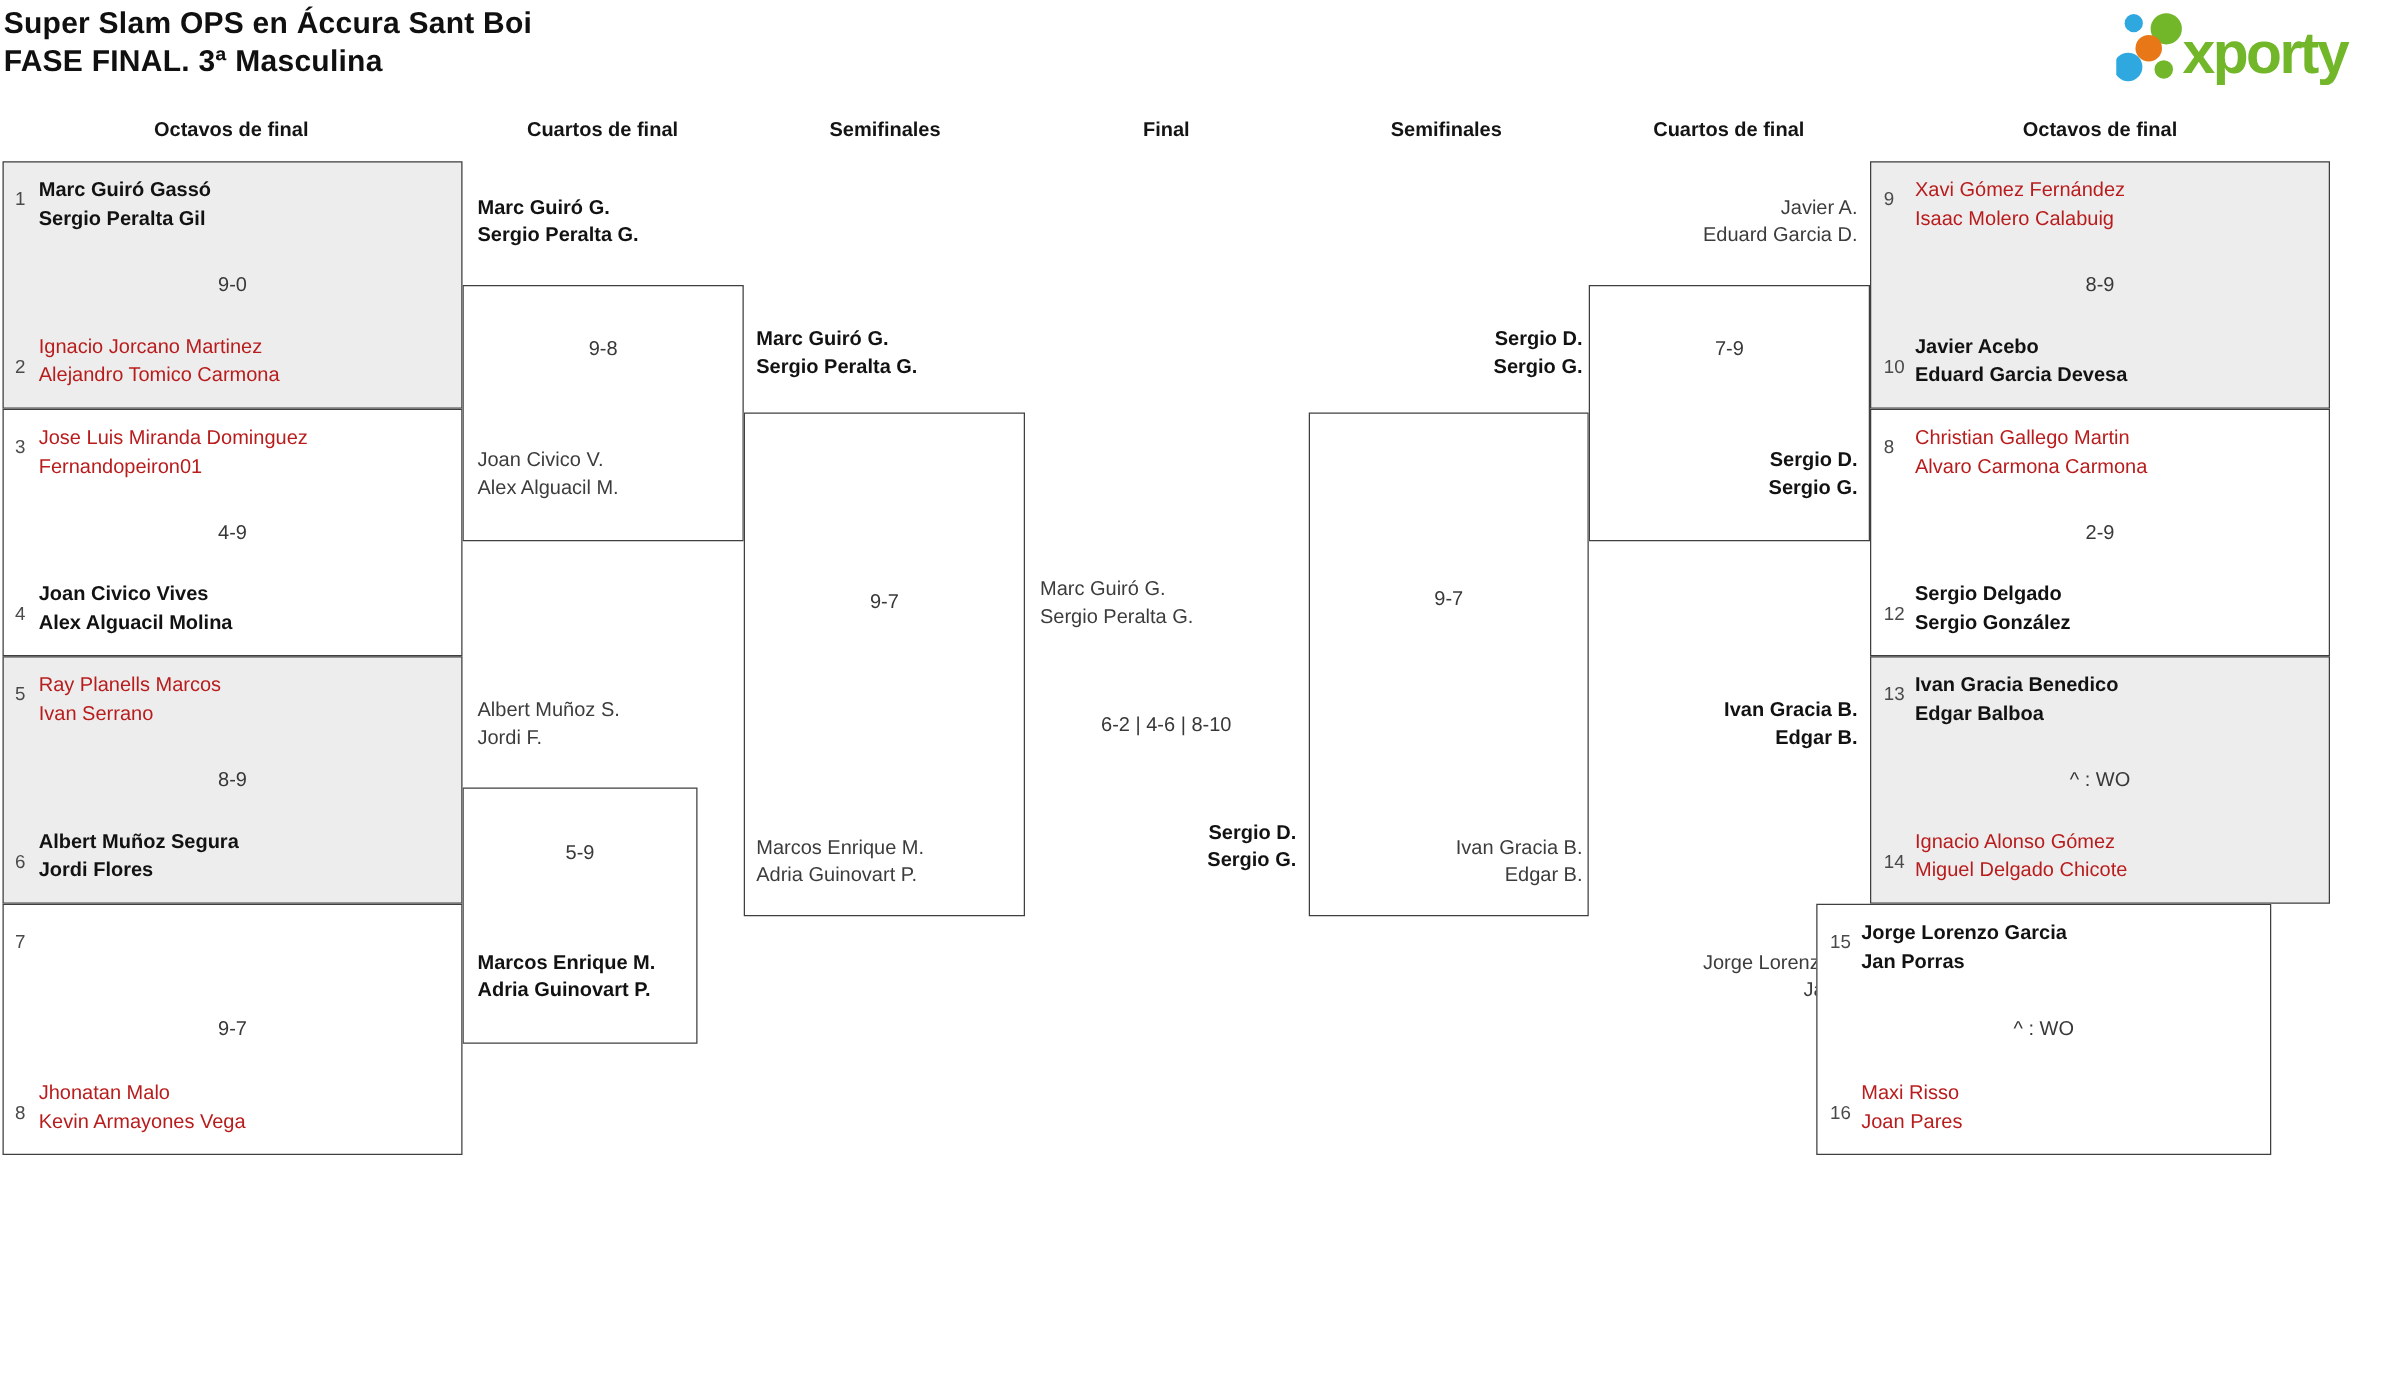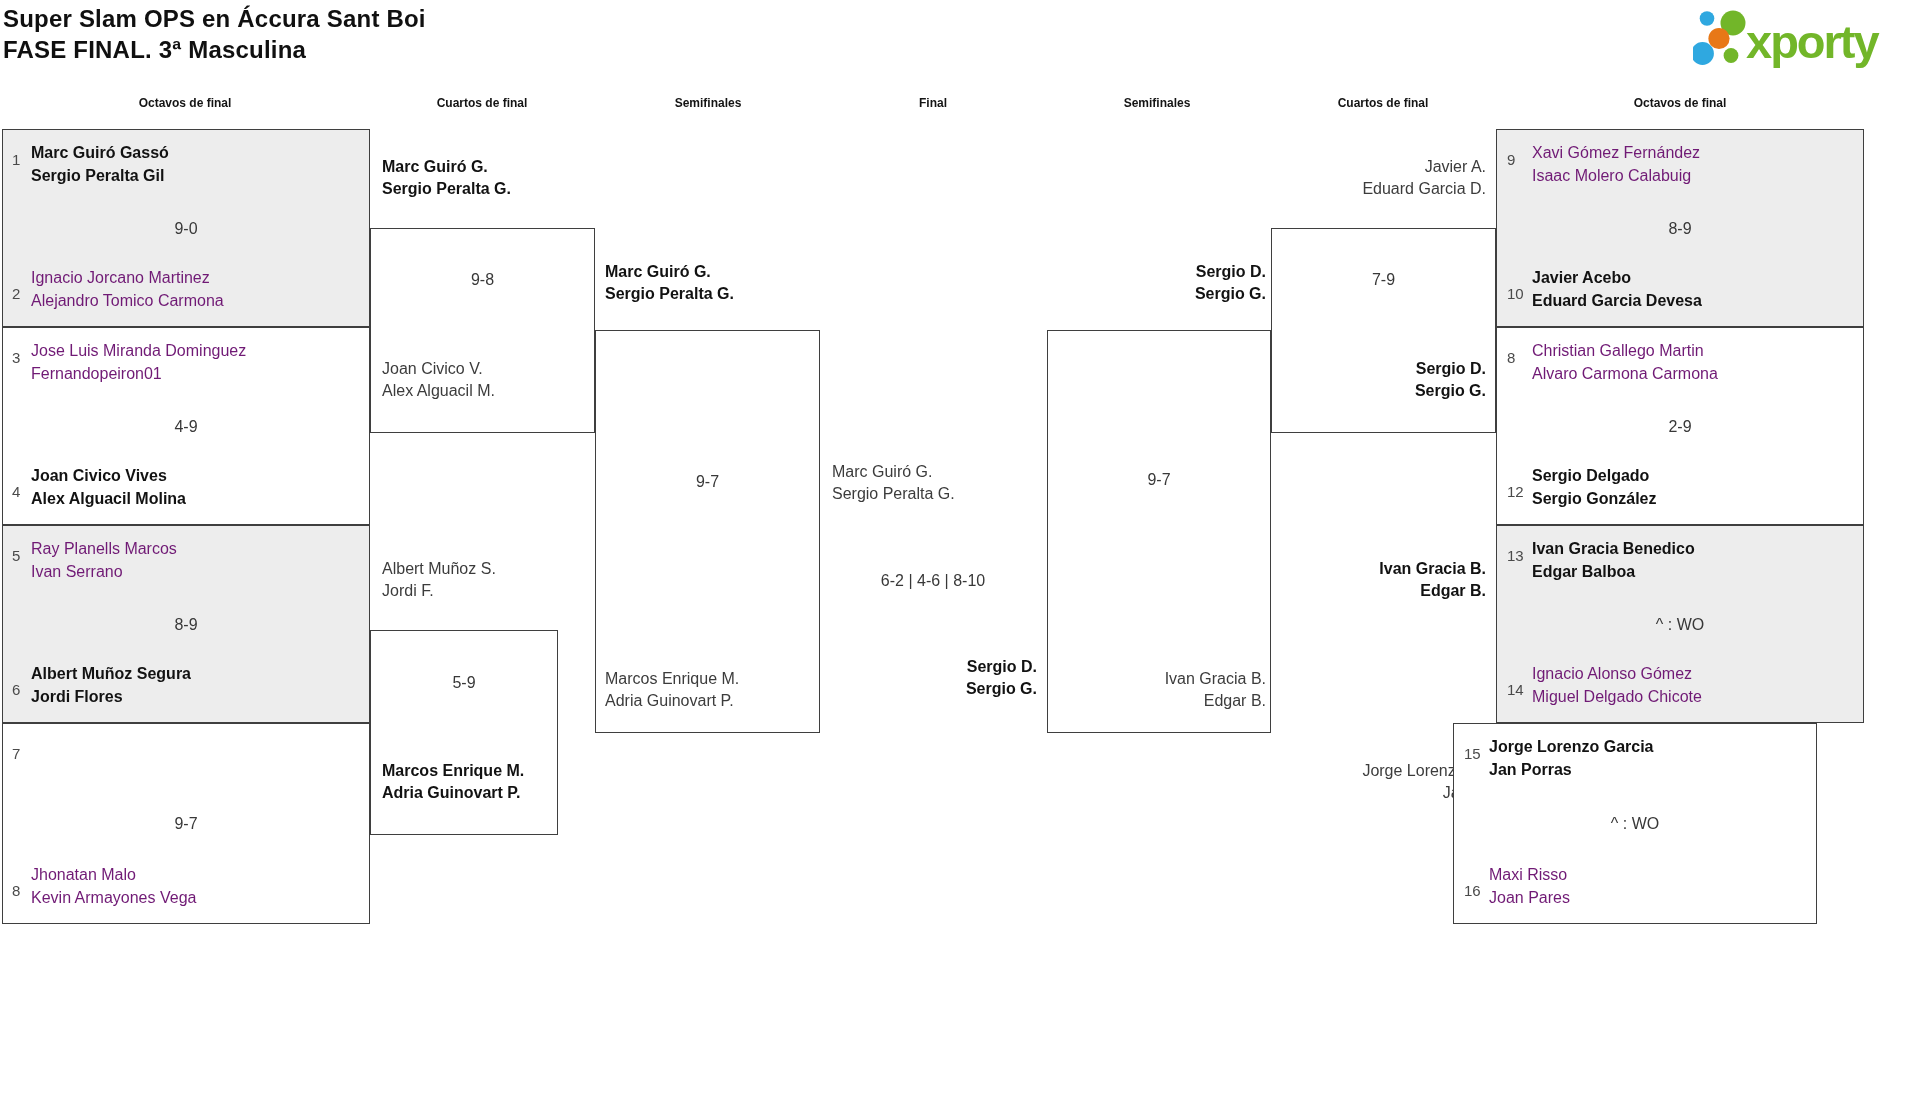--- a/index.html
+++ b/index.html
@@ -1,26 +1,26 @@
 <!DOCTYPE html>
 <html><head>
 <meta charset="utf-8">
 <style>
   html,body{margin:0;padding:0;background:#fff;}
   body{font-family:"Liberation Sans",sans-serif;color:#141414;}
   .stage{position:relative;width:1920px;height:1100px;background:#fff;overflow:hidden;}
 
   .title{position:absolute;left:3px;top:3px;font-size:24px;line-height:31px;font-weight:700;color:#101010;letter-spacing:.2px;}
 
-  .hdr{position:absolute;top:96px;transform:translateX(-50%);font-size:12px;font-weight:700;color:#141414;white-space:nowrap;}
+  .hdr{position:absolute;top:96px;transform:translateX(-50%);font-size:16px;font-weight:700;color:#141414;white-space:nowrap;}
 
   .box{position:absolute;border:1px solid #3f3f3f;box-sizing:border-box;background:#fff;}
   .box.shaded{background:#ededed;}
 
-  .obox .team{position:absolute;left:28px;font-size:16px;line-height:23px;white-space:pre-line;color:#701a75;}
+  .obox .team{position:absolute;left:28px;font-size:16px;line-height:23px;white-space:pre-line;color:#b91c1c;}
   .obox.r .team{left:35px;}
   .obox .seed{position:absolute;left:9px;font-size:15px;color:#4a4a4a;}
   .obox.r .seed{left:10px;}
   .team.winner,.lbl.winner{font-weight:700;color:#121212;}
 
   .score{position:absolute;left:0;width:100%;text-align:center;font-size:16px;color:#383838;white-space:nowrap;}
 
   .lbl{position:absolute;font-size:16px;line-height:22px;white-space:pre-line;color:#3c3c3c;}
   .lbl.ra{text-align:right;}
 

